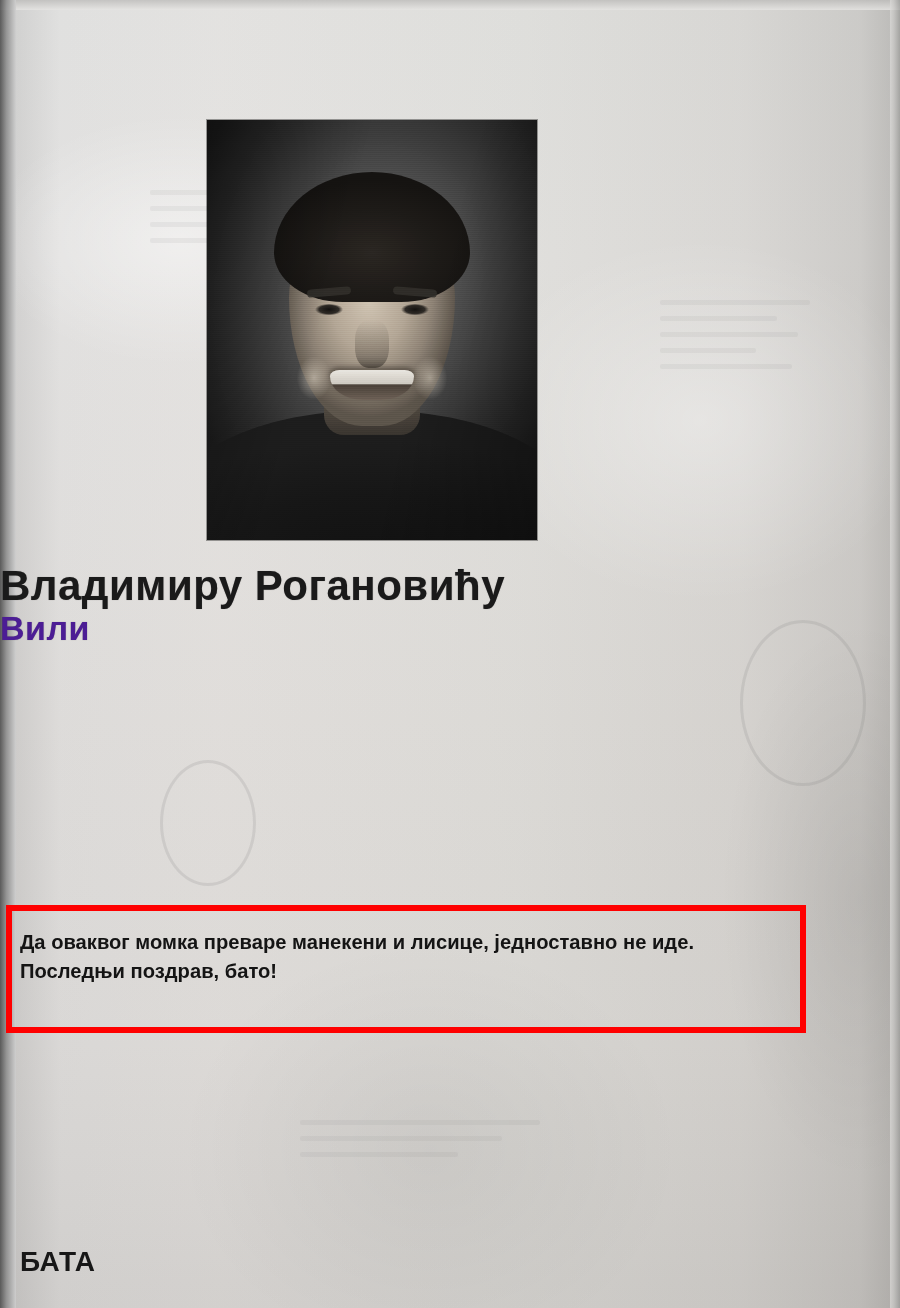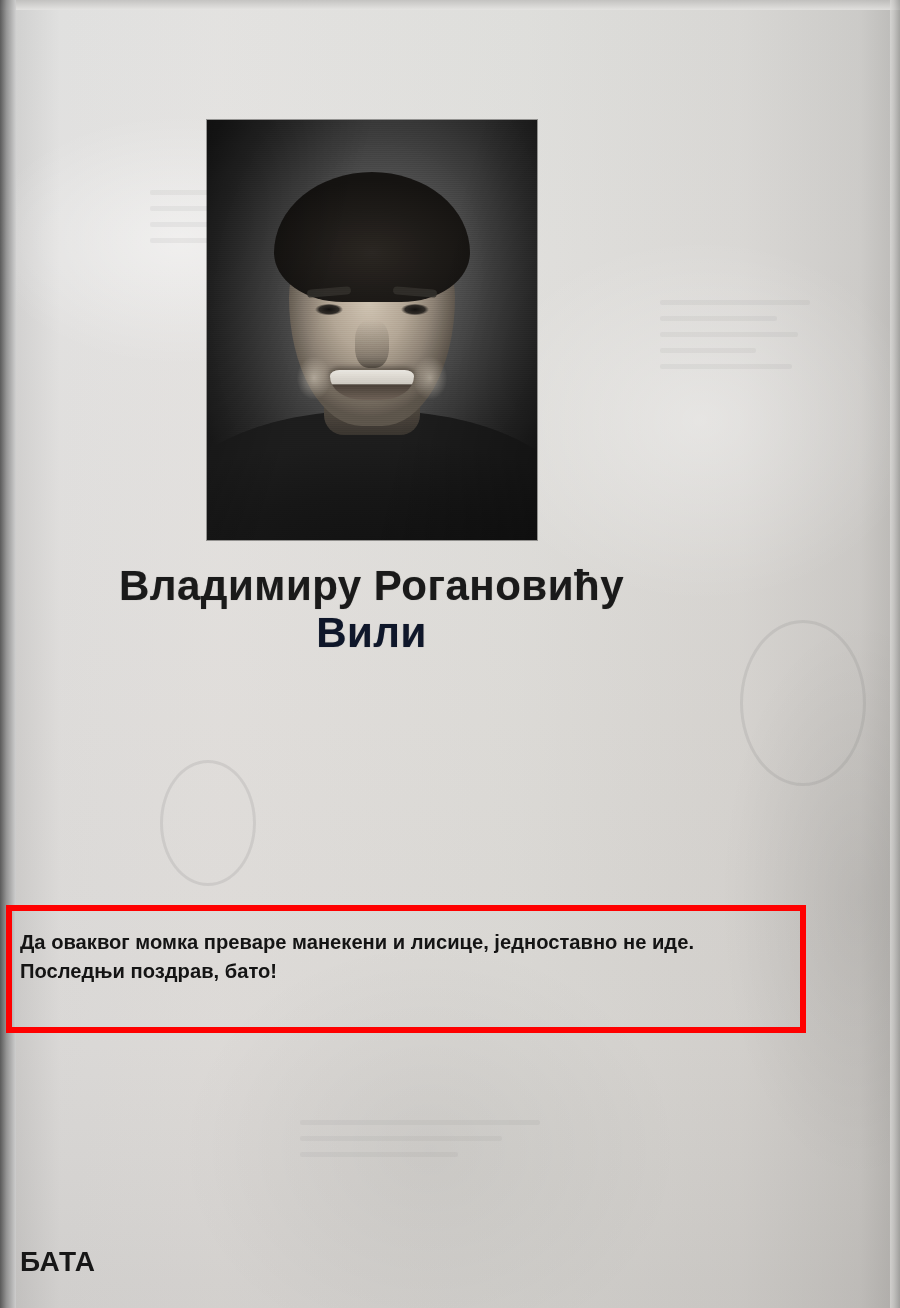--- a/index.html
+++ b/index.html
@@ -81,21 +81,20 @@
     background: linear-gradient(180deg, #bdbcba 0%, #e6e5e3 100%);
     opacity: 0.8;
   }
 
   
   .obit-card {
     position: absolute;
     left: 0;
     top: 120px;
     width: 743px;
-    text-align: center;
   }
 
   .portrait-wrap {
     position: relative;
     width: 330px;
     height: 420px;
     margin: 0 auto;
   }
   .portrait {
     position: absolute;
@@ -218,23 +217,23 @@
     font-weight: bold;
     font-size: 42px;
     line-height: 1.12;
     color: #1a1a1a;
     letter-spacing: 0.5px;
     text-shadow: 0 0 1px rgba(0,0,0,0.35);
   }
   .deceased-nick {
     font-family: "Liberation Sans", sans-serif;
     font-weight: bold;
-    font-size: 42px;
+    font-size: 34px;
     line-height: 1.12;
-    color: #0f172a;
+    color: #4c1d95;
     letter-spacing: 0.5px;
     text-shadow: 0 0 1px rgba(0,0,0,0.35);
   }
 
   
   .highlight-box {
     position: absolute;
     left: 6px;
     top: 905px;
     width: 800px;

